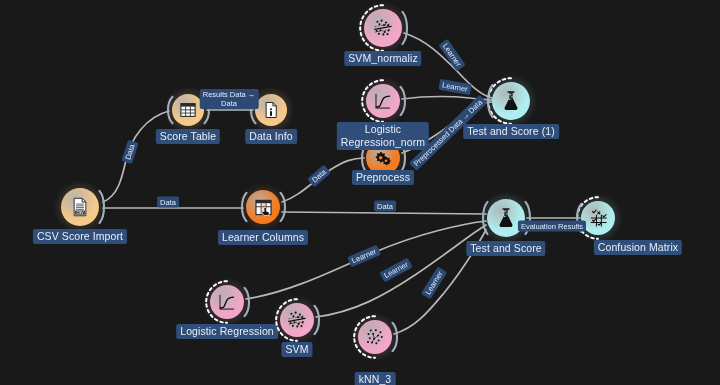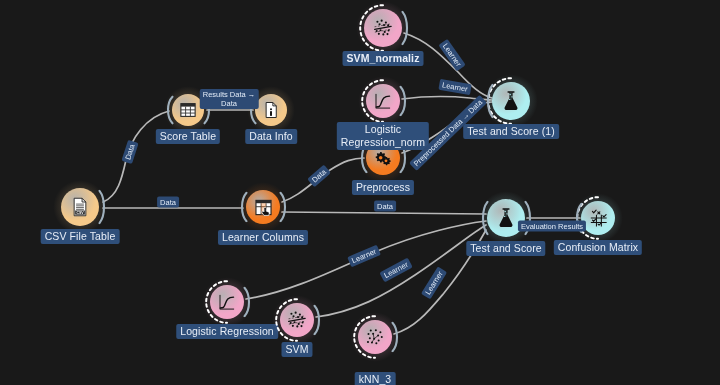--- a/index.html
+++ b/index.html
@@ -100,21 +100,21 @@
         <path d="M5 1.5h9.5L19 6v16.5H5z" fill="#fff" stroke="#222" stroke-width="1.1"></path>
         <path d="M14.5 1.5V6H19" fill="none" stroke="#222" stroke-width="1.1"></path>
         <g stroke="#444" stroke-width="1">
           <path d="M7.3 8.5h9.4M7.3 10.6h9.4M7.3 12.7h9.4M7.3 14.8h9.4"></path>
         </g>
         <rect x="6.2" y="16.2" width="11.6" height="5" fill="#2b2b2b"></rect>
         <text x="12" y="20.2" font-family="Liberation Sans, sans-serif" font-size="4.2" fill="#fff" text-anchor="middle" font-weight="bold">CSV</text>
       </svg>
           </span>
         </div>
-        <div class="node-label" style="top: 22px;">CSV File Table</div>
+        <div class="node-label" style="top: 22px;">CSV Score Import</div>
       </div>
       <div class="node" style="left: 188px; top: 110px;">
         <div class="node-glow" style="width: 48px; height: 48px; background: radial-gradient(circle, rgba(245, 201, 138, 0.333) 0%, rgba(245, 201, 138, 0.133) 45%, transparent 70%);"></div>
         <svg width="9" height="29.6" viewBox="0 0 9 29.6" style="position: absolute; top: 50%; transform: translateY(-50%); left: -23px;">
           <path d="M 7.5 1.5 C 1.5 7.696000000000001, 1.5 21.904, 7.5 28.1" fill="none" stroke="#9fb0bd" stroke-width="2.1" stroke-linecap="round"></path>
         </svg>
         <svg width="9" height="29.6" viewBox="0 0 9 29.6" style="position: absolute; top: 50%; transform: translateY(-50%); left: 15px;">
           <path d="M 1.5 1.5 C 7.5 7.696000000000001, 7.5 21.904, 1.5 28.1" fill="none" stroke="#9fb0bd" stroke-width="2.1" stroke-linecap="round"></path>
         </svg>
         <div class="node-body" style="width: 32px; height: 32px; background: radial-gradient(circle at 38% 32%, rgba(255, 255, 255, 0.6) 0%, rgb(245, 201, 138) 58%, rgb(245, 201, 138) 100%);">
@@ -185,21 +185,21 @@
           <path d="M8.6 3.2l.55 1.9a5 5 0 011.5.62l1.74-.93 1.5 1.5-.93 1.74c.27.46.48.97.62 1.5l1.9.55v2.12l-1.9.55a5 5 0 01-.62 1.5l.93 1.74-1.5 1.5-1.74-.93c-.47.27-.98.48-1.5.62l-.55 1.9H6.5l-.55-1.9a5 5 0 01-1.5-.62l-1.74.93-1.5-1.5.93-1.74a5 5 0 01-.62-1.5L-.38 12.2v-2.12l1.9-.55c.14-.53.35-1.04.62-1.5L1.21 6.3l1.5-1.5 1.74.93c.46-.27.97-.48 1.5-.62l.55-1.9z" transform="translate(3.6 2.4) scale(0.78)"></path>
         </g>
         <circle cx="9.2" cy="11.6" r="2.15" fill="#f57b20"></circle>
         <g fill="#111">
           <path d="M8.6 3.2l.55 1.9a5 5 0 011.5.62l1.74-.93 1.5 1.5-.93 1.74c.27.46.48.97.62 1.5l1.9.55v2.12l-1.9.55a5 5 0 01-.62 1.5l.93 1.74-1.5 1.5-1.74-.93c-.47.27-.98.48-1.5.62l-.55 1.9H6.5l-.55-1.9a5 5 0 01-1.5-.62l-1.74.93-1.5-1.5.93-1.74a5 5 0 01-.62-1.5L-.38 12.2v-2.12l1.9-.55c.14-.53.35-1.04.62-1.5L1.21 6.3l1.5-1.5 1.74.93c.46-.27.97-.48 1.5-.62l.55-1.9z" transform="translate(11.6 8.8) scale(0.62)"></path>
         </g>
         <circle cx="15.6" cy="15.4" r="1.7" fill="#f57b20"></circle>
       </svg>
           </span>
         </div>
-        <div class="node-label" style="top: 22px;">Preprocess</div>
+        <div class="node-label" style="top: 12px;">Preprocess</div>
       </div>
       <div class="node" style="left: 383px; top: 28px;">
         <div class="node-glow" style="width: 54px; height: 54px; background: radial-gradient(circle, rgba(242, 166, 200, 0.333) 0%, rgba(242, 166, 200, 0.133) 45%, transparent 70%);"></div>
         <svg width="48" height="48" viewBox="0 0 48 48" style="position: absolute; left: 50%; top: 50%; transform: translate(-50%, -50%);">
           <path d="M 24 1.1999999999999993 A 22.8 22.8 0 0 0 24 46.8" fill="none" stroke="#ffffff" stroke-width="2" stroke-dasharray="2.6 3.2" stroke-linecap="round"></path>
         </svg>
         <svg width="9" height="35.15" viewBox="0 0 9 35.15" style="position: absolute; top: 50%; transform: translateY(-50%); left: 18px;">
           <path d="M 1.5 1.5 C 7.5 9.139, 7.5 26.011, 1.5 33.65" fill="none" stroke="#9fb0bd" stroke-width="2.1" stroke-linecap="round"></path>
         </svg>
         <div class="node-body" style="width: 38px; height: 38px; background: radial-gradient(circle at 38% 32%, rgba(255, 255, 255, 0.6) 0%, rgb(242, 166, 200) 58%, rgb(242, 166, 200) 100%);">
@@ -218,21 +218,21 @@
                 <circle cx="19.6" cy="15.9" r="1.25"></circle>
           <circle cx="8.1" cy="19.9" r="1.25"></circle>
                 <circle cx="13.4" cy="20.6" r="1.25"></circle>
           <circle cx="18.3" cy="20.2" r="1.25"></circle>
         </g>
         <path d="M3.2 14.7L22.6 11.2" stroke="#111" stroke-width="1.55" stroke-linecap="round" fill="none"></path>
         <path d="M3.0 11.6L22.4 8.1M3.4 17.9L22.8 14.4" stroke="#111" stroke-width="0.75" stroke-dasharray="2.2 1.8" fill="none"></path>
       </svg>
           </span>
         </div>
-        <div class="node-label" style="top: 23px; font-weight: bold;">SVM_normaliz</div>
+        <div class="node-label" style="top: 23px;">SVM_normaliz</div>
       </div>
       <div class="node" style="left: 383px; top: 101px;">
         <div class="node-glow" style="width: 50px; height: 50px; background: radial-gradient(circle, rgba(242, 166, 200, 0.333) 0%, rgba(242, 166, 200, 0.133) 45%, transparent 70%);"></div>
         <svg width="44" height="44" viewBox="0 0 44 44" style="position: absolute; left: 50%; top: 50%; transform: translate(-50%, -50%);">
           <path d="M 22 1.1999999999999993 A 20.8 20.8 0 0 0 22 42.8" fill="none" stroke="#ffffff" stroke-width="2" stroke-dasharray="2.6 3.2" stroke-linecap="round"></path>
         </svg>
         <svg width="9" height="31.450000000000003" viewBox="0 0 9 31.450000000000003" style="position: absolute; top: 50%; transform: translateY(-50%); left: 16px;">
           <path d="M 1.5 1.5 C 7.5 8.177000000000001, 7.5 23.273000000000003, 1.5 29.950000000000003" fill="none" stroke="#9fb0bd" stroke-width="2.1" stroke-linecap="round"></path>
         </svg>
         <div class="node-body" style="width: 34px; height: 34px; background: radial-gradient(circle at 38% 32%, rgba(255, 255, 255, 0.6) 0%, rgb(242, 166, 200) 58%, rgb(242, 166, 200) 100%);">
@@ -305,21 +305,21 @@
           <path d="M9.4 7.2v15M15.6 7.2v15M2.3 11.4h20M2.3 17.1h20"></path>
         </g>
         <path d="M11.1 3.6l2.6 2.6M13.7 3.6l-2.6 2.6" stroke="#111" stroke-width="1.4" stroke-linecap="round"></path>
         <path d="M4.4 3.1l1.5 1.7 3.1-3.3" stroke="#111" stroke-width="1.5" fill="none" stroke-linecap="round" stroke-linejoin="round"></path>
         <path d="M4.4 14.0l1.4 1.6 2.9-3.1" stroke="#111" stroke-width="1.4" fill="none" stroke-linecap="round" stroke-linejoin="round"></path>
         <path d="M17.4 8.5l1.4 1.6 2.8-3.0" stroke="#111" stroke-width="1.4" fill="none" stroke-linecap="round" stroke-linejoin="round"></path>
         <path d="M11.4 19.0l1.3 1.5 2.7-2.9" stroke="#111" stroke-width="1.3" fill="none" stroke-linecap="round" stroke-linejoin="round"></path>
       </svg>
           </span>
         </div>
-        <div class="node-label" style="top: 22px;">Confusion Matrix</div>
+        <div class="node-label" style="top: 22px; margin-left: 40px;">Confusion Matrix</div>
       </div>
       <div class="node" style="left: 227px; top: 302px;">
         <div class="node-glow" style="width: 50px; height: 50px; background: radial-gradient(circle, rgba(242, 166, 200, 0.333) 0%, rgba(242, 166, 200, 0.133) 45%, transparent 70%);"></div>
         <svg width="44" height="44" viewBox="0 0 44 44" style="position: absolute; left: 50%; top: 50%; transform: translate(-50%, -50%);">
           <path d="M 22 1.1999999999999993 A 20.8 20.8 0 0 0 22 42.8" fill="none" stroke="#ffffff" stroke-width="2" stroke-dasharray="2.6 3.2" stroke-linecap="round"></path>
         </svg>
         <svg width="9" height="31.450000000000003" viewBox="0 0 9 31.450000000000003" style="position: absolute; top: 50%; transform: translateY(-50%); left: 16px;">
           <path d="M 1.5 1.5 C 7.5 8.177000000000001, 7.5 23.273000000000003, 1.5 29.950000000000003" fill="none" stroke="#9fb0bd" stroke-width="2.1" stroke-linecap="round"></path>
         </svg>
         <div class="node-body" style="width: 34px; height: 34px; background: radial-gradient(circle at 38% 32%, rgba(255, 255, 255, 0.6) 0%, rgb(242, 166, 200) 58%, rgb(242, 166, 200) 100%);">

